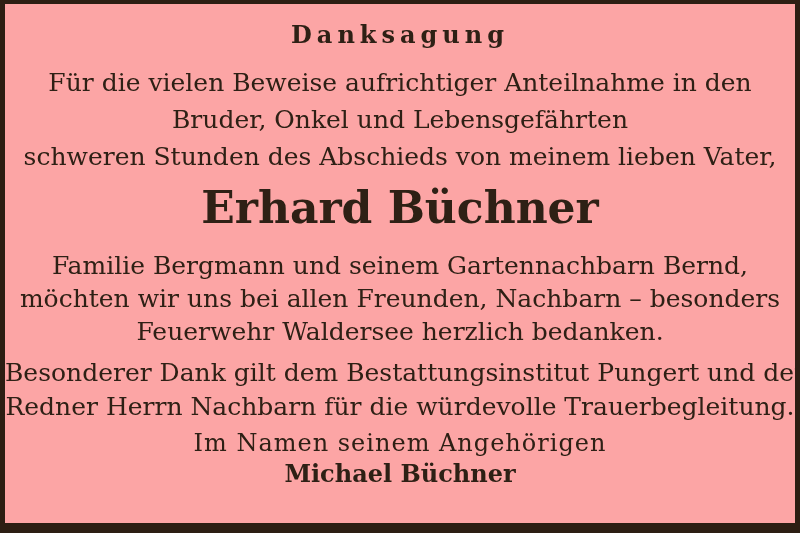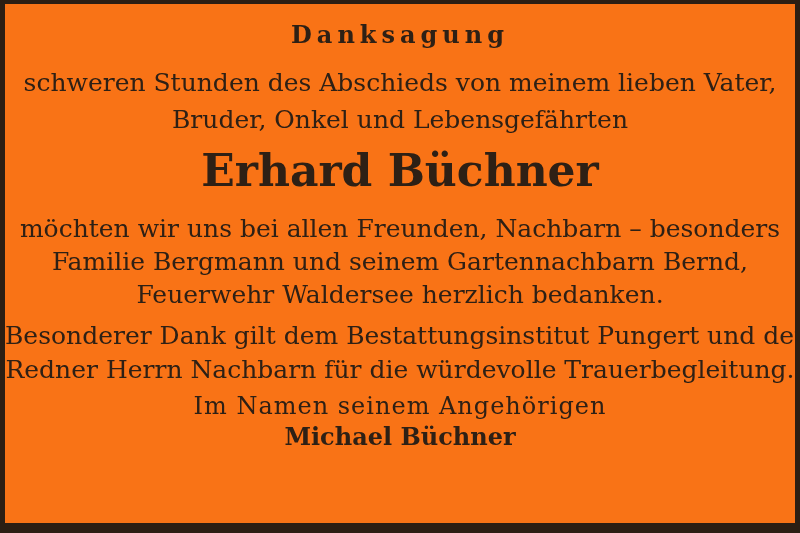--- a/index.html
+++ b/index.html
@@ -5,21 +5,21 @@
   html, body {
     margin: 0;
     padding: 0;
     background: #ffffff;
   }
   .page {
     position: relative;
     width: 800px;
     height: 533px;
     box-sizing: border-box;
-    background: #f97316;
+    background: #fca5a5;
     border-top: 4px solid #2c1e13;
     border-left: 5px solid #2c1e13;
     border-right: 5px solid #2c1e13;
     border-bottom: 10px solid #2c1e13;
     overflow: hidden;
     font-family: "DejaVu Serif", "Liberation Serif", serif;
     color: #2e2015;
     text-align: center;
   }
   .title {
@@ -64,29 +64,30 @@
   .line { white-space: nowrap; }
 </style>
 </head>
 <body>
 
 <div class="page">
 
   <div class="title">Danksagung</div>
 
   <div class="para p1">
+    <div class="line">Für die vielen Beweise aufrichtiger Anteilnahme in den</div>
+    <div class="line">Bruder, Onkel und Lebensgefährten</div>
     <div class="line">schweren Stunden des Abschieds von meinem lieben Vater,</div>
-    <div class="line">Bruder, Onkel und Lebensgefährten</div>
   </div>
 
   <div class="name">Erhard Büchner</div>
 
   <div class="para p2">
+    <div class="line">Familie Bergmann und seinem Gartennachbarn Bernd,</div>
     <div class="line">möchten wir uns bei allen Freunden, Nachbarn – besonders</div>
-    <div class="line">Familie Bergmann und seinem Gartennachbarn Bernd,</div>
     <div class="line">Feuerwehr Waldersee herzlich bedanken.</div>
   </div>
 
   <div class="para p3">
     <div class="line">Besonderer Dank gilt dem Bestattungsinstitut Pungert und dem</div>
     <div class="line">Redner Herrn Nachbarn für die würdevolle Trauerbegleitung.</div>
   </div>
 
   <div class="closing">Im Namen seinem Angehörigen</div>
 

